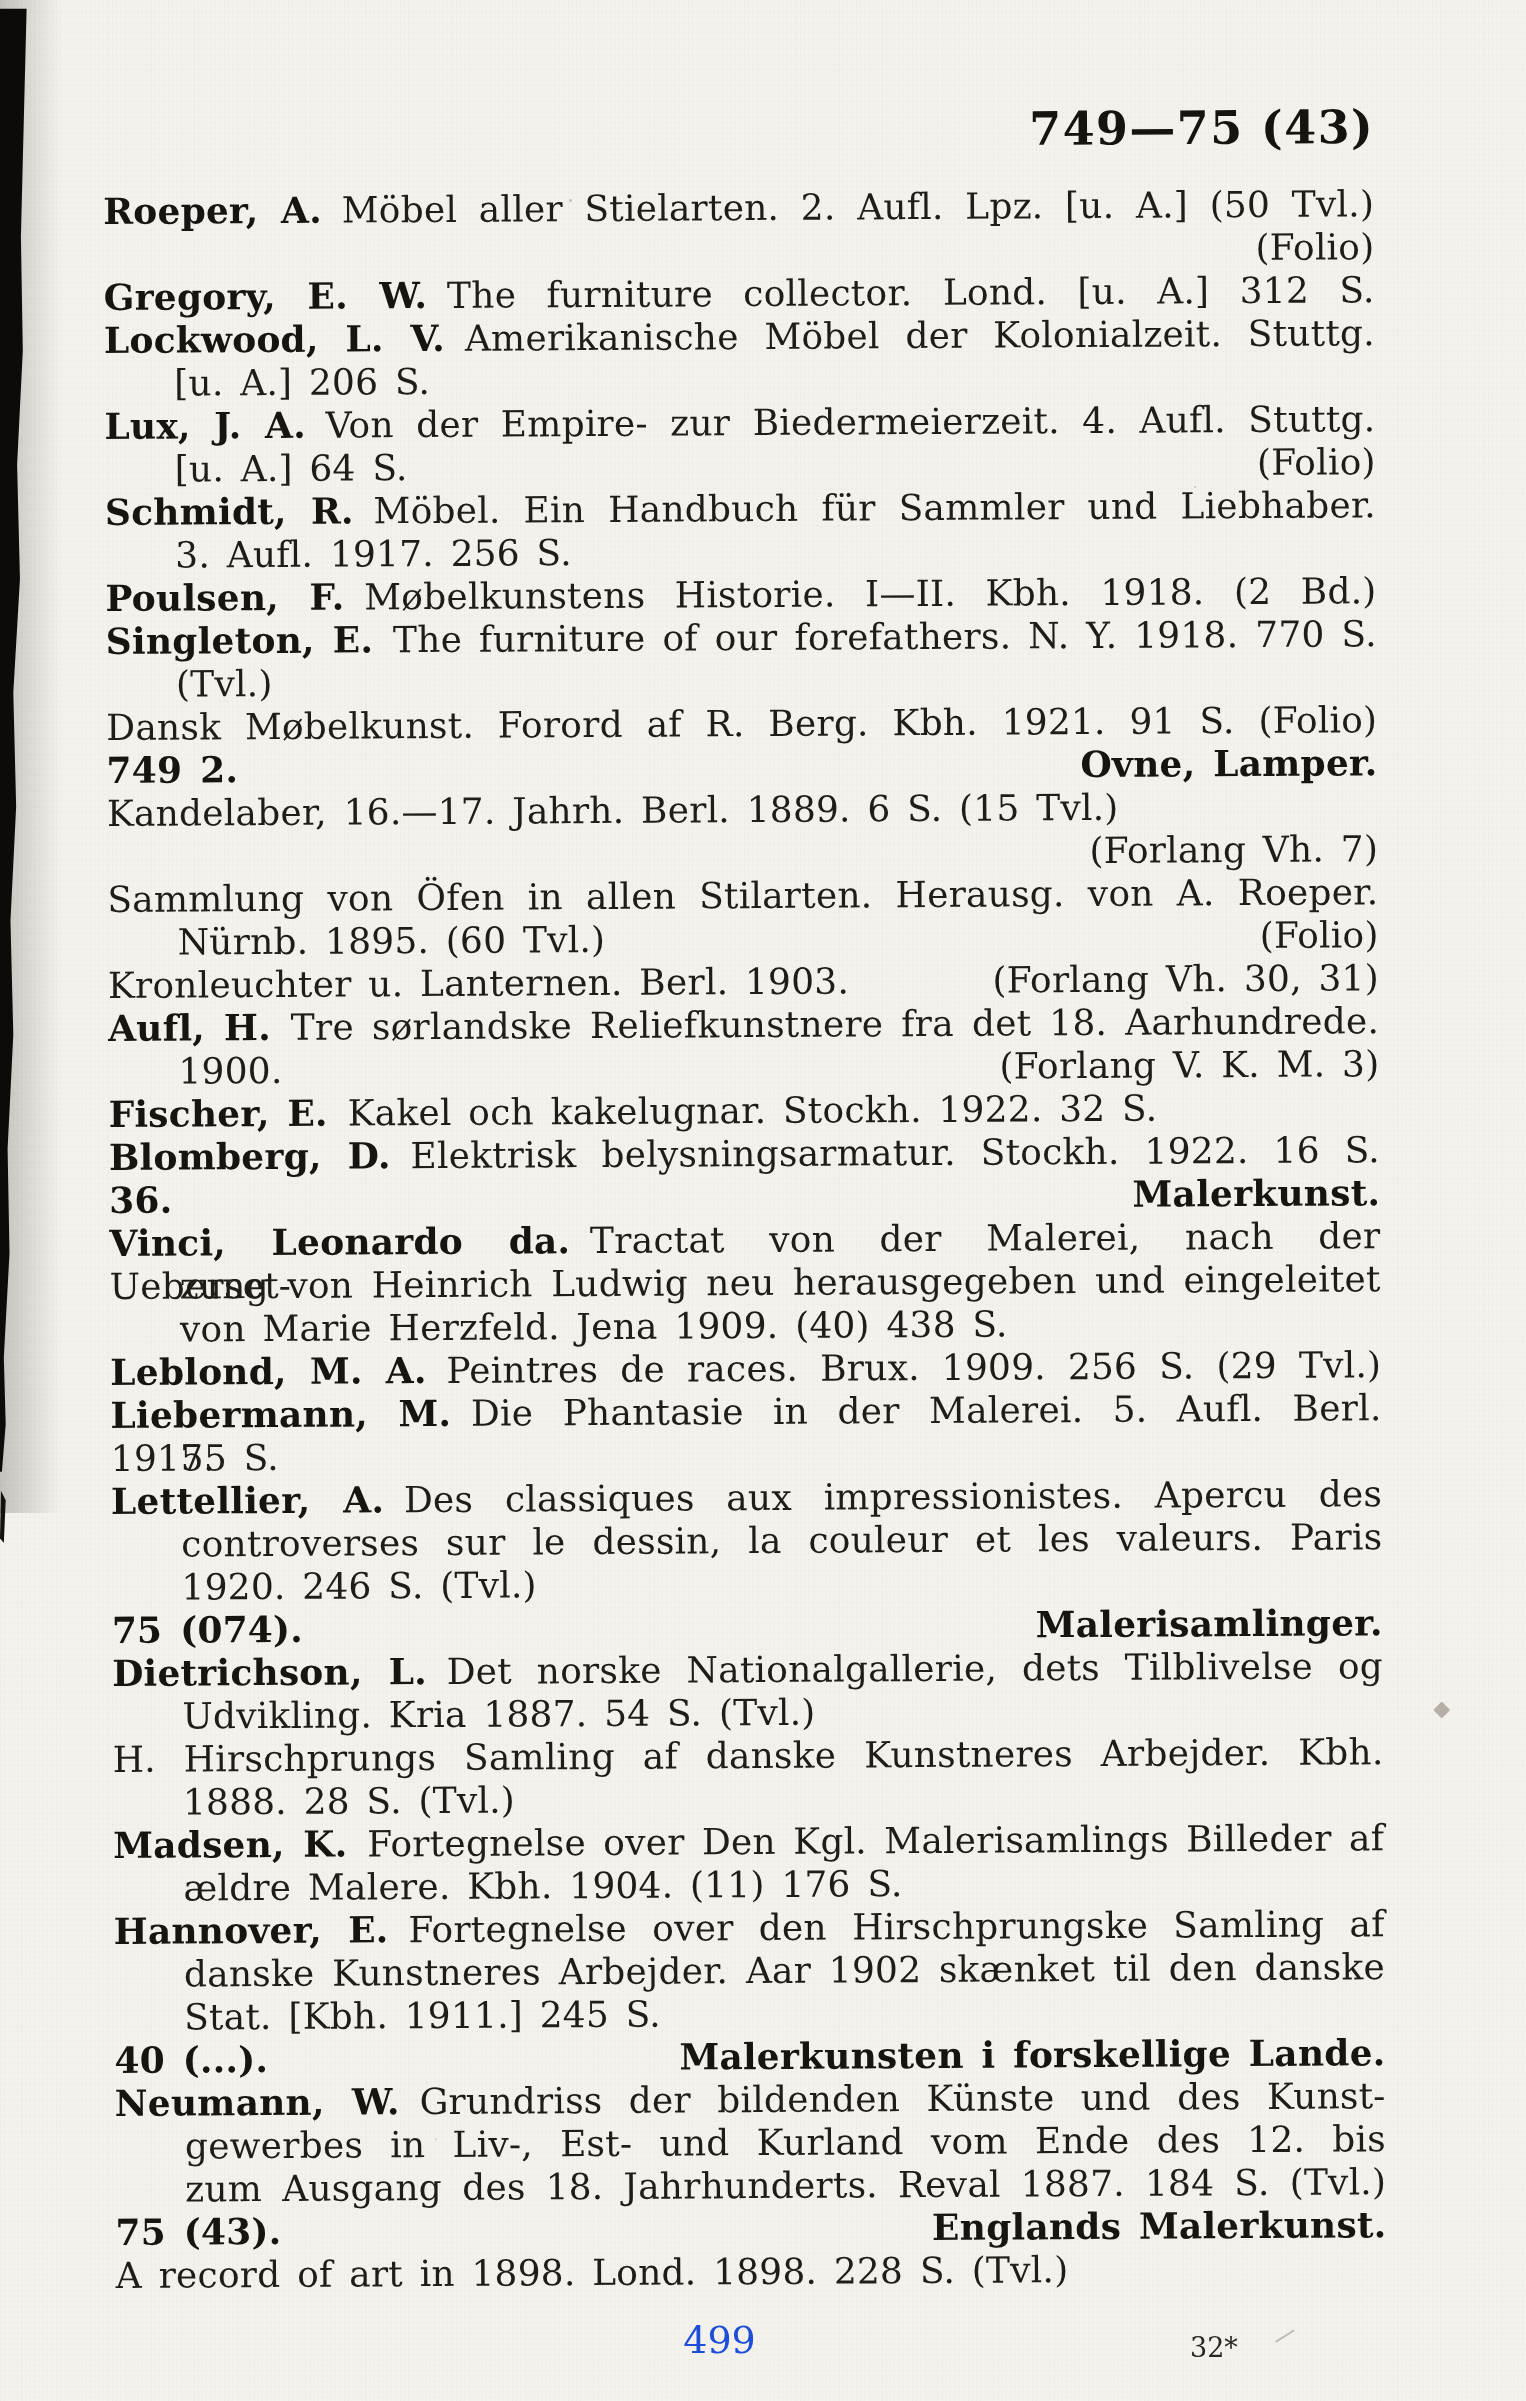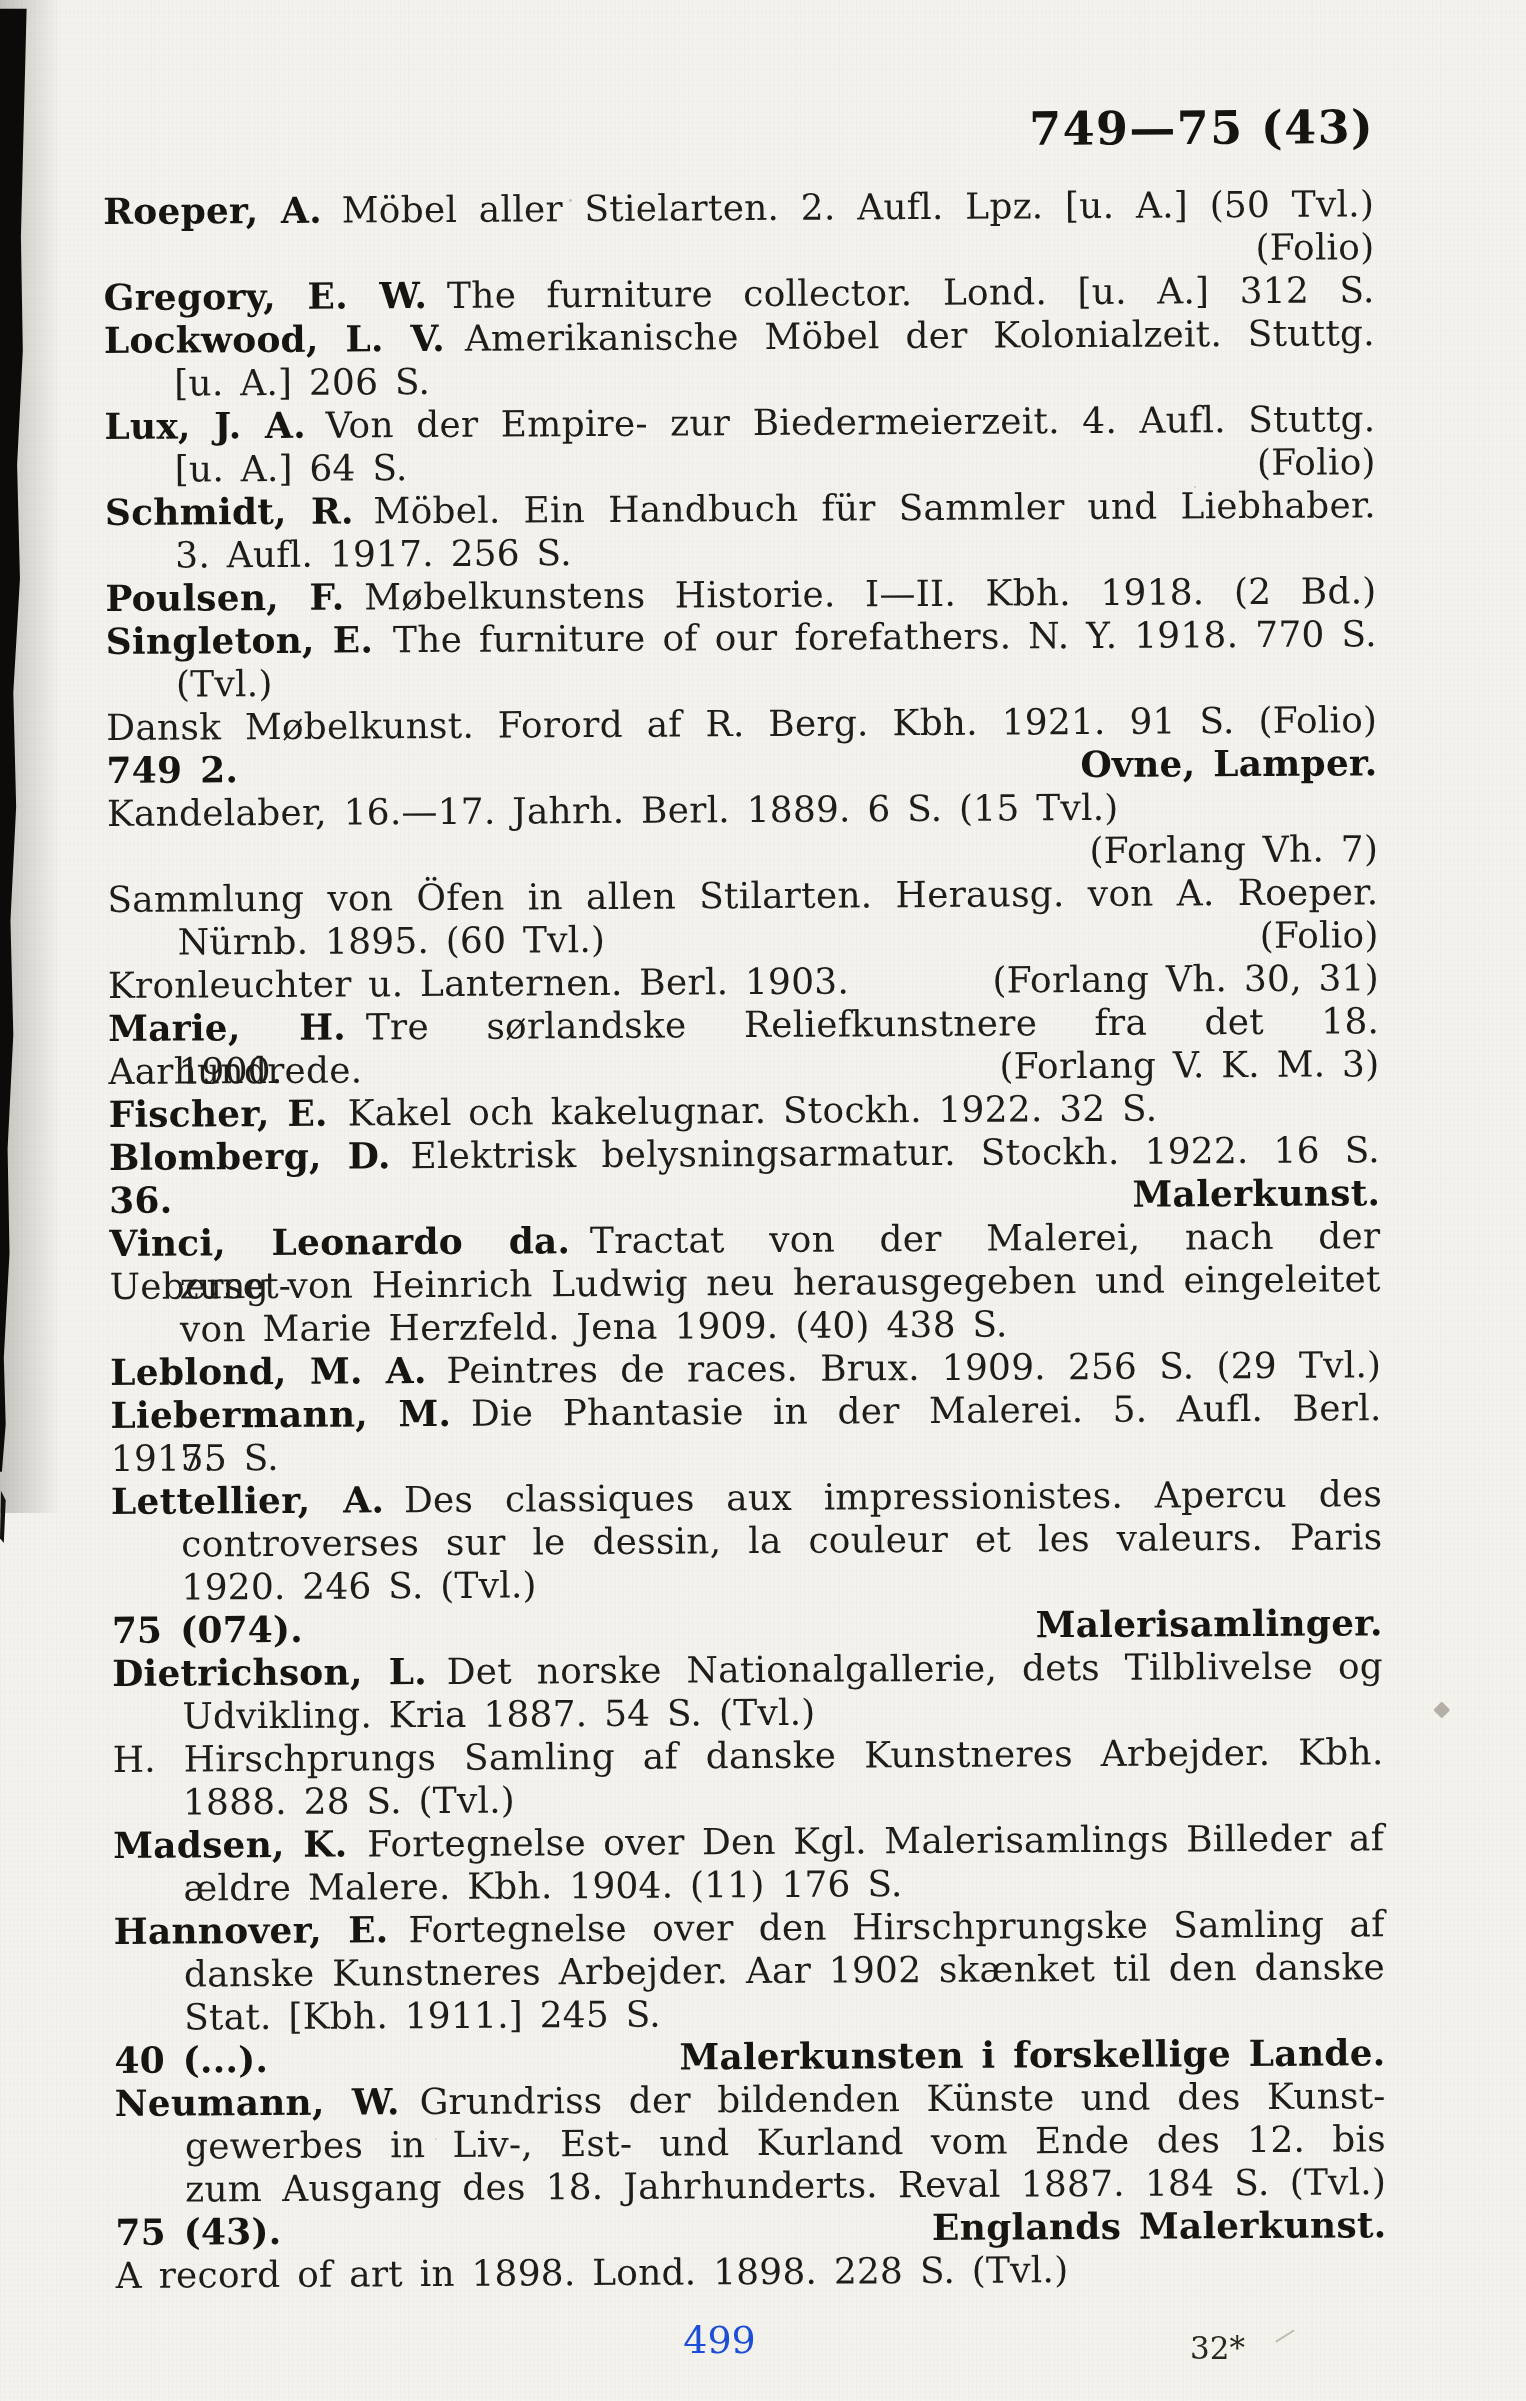--- a/index.html
+++ b/index.html
@@ -39,21 +39,21 @@
   .line.just .lt{flex:1 1 auto;white-space:normal;text-align:justify;text-align-last:justify;}
   .au,.rb{font-weight:bold;color:#171411;}
   .au{margin-right:.55em;}
   .au:empty,.tx:empty,.rb:empty,.rr:empty{display:none;margin:0;}
   .page-number{
     position:absolute;left:0;top:2316px;width:1439px;text-align:center;
     font-size:38px;line-height:48px;color:#1d4ed8;
   }
   .signature-mark{
     position:absolute;left:1190px;top:2329px;
-    font-size:31px;line-height:38px;color:#2a2username;color:#2a2720;
+    font-size:27px;line-height:38px;color:#2a2username;color:#2a2720;
   }
   .margin-speck{
     position:absolute;left:1436px;top:1704px;width:11.5px;height:11.5px;
     background:#a9a39a;transform:rotate(45deg);opacity:.85;border-radius:1.4px;
   }
   .pen-slash{
     position:absolute;left:1274px;top:2335px;width:22px;height:2.4px;
     background:#b3ada3;transform:rotate(-32deg);border-radius:1.4px;opacity:.8;
   }
   .dust{position:absolute;width:2.9px;height:2.9px;border-radius:50%;background:#8d877c;opacity:.45;}
@@ -143,21 +143,21 @@
   </div>
     <div class="line ind">
     <span class="lt"><span class="tx">Nürnb. 1895. (60 Tvl.)</span></span>
     <span class="rt"><span class="rr">(Folio)</span></span>
   </div>
     <div class="line">
     <span class="lt"><span class="tx">Kronleuchter u. Lanternen. Berl. 1903.</span></span>
     <span class="rt"><span class="rr">(Forlang Vh. 30, 31)</span></span>
   </div>
     <div class="line just">
-    <span class="lt"><b class="au">Marie, H.</b><span class="tx">Tre sørlandske Reliefkunstnere fra det 18. Aarhundrede.</span></span>
+    <span class="lt"><b class="au">Aufl, H.</b><span class="tx">Tre sørlandske Reliefkunstnere fra det 18. Aarhundrede.</span></span>
     <span class="rt"></span>
   </div>
     <div class="line ind">
     <span class="lt"><span class="tx">1900.</span></span>
     <span class="rt"><span class="rr">(Forlang V. K. M. 3)</span></span>
   </div>
     <div class="line">
     <span class="lt"><b class="au">Fischer, E.</b><span class="tx">Kakel och kakelugnar. Stockh. 1922. 32 S.</span></span>
     <span class="rt"></span>
   </div>

